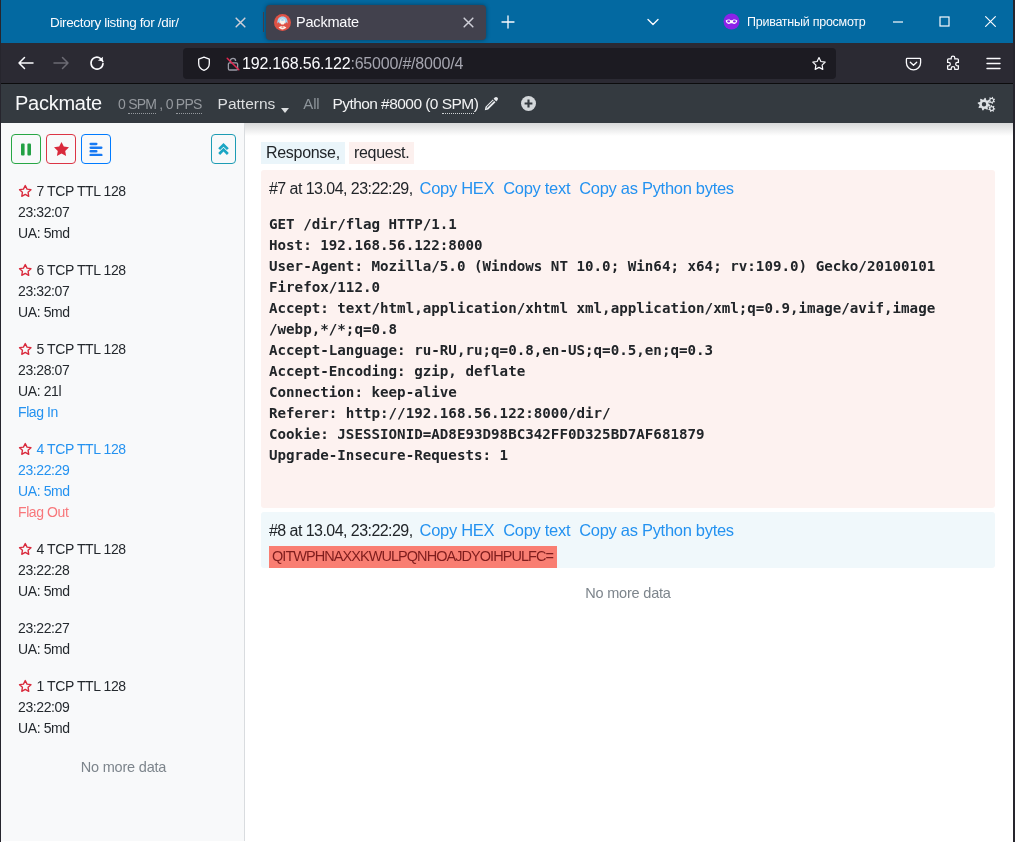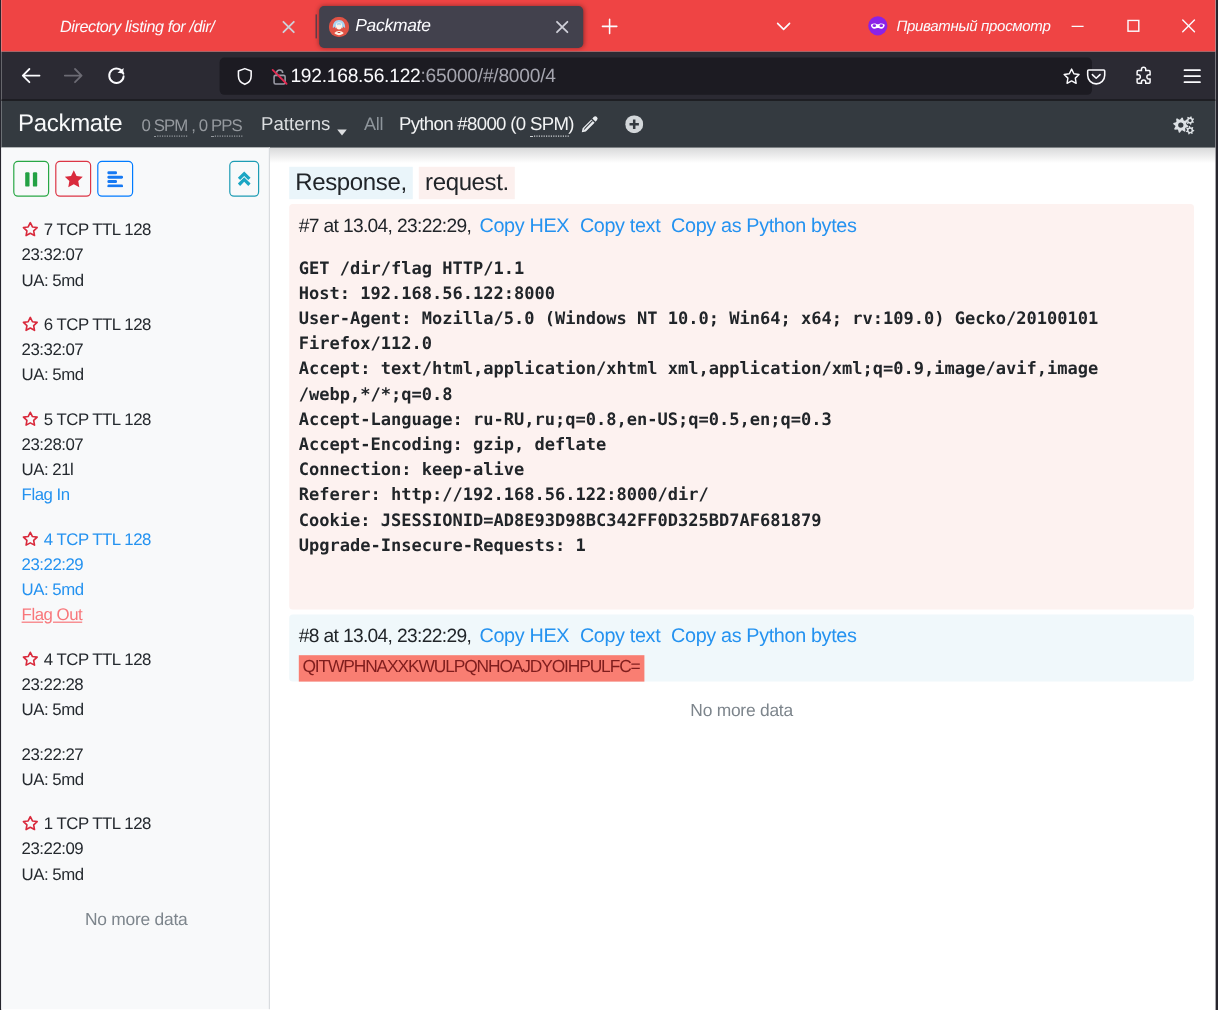--- a/index.html
+++ b/index.html
@@ -2,21 +2,21 @@
 <html><head>
 <meta charset="utf-8">
 <style>
   * { margin:0; padding:0; box-sizing:border-box; }
   html,body { width:1015px; height:842px; overflow:hidden; }
   body { font-family:"Liberation Sans", sans-serif; background:#fff;
          border-left:1px solid #26252d; border-right:2px solid #26252d; }
   svg { display:block; }
 
   
-  .titlebar { height:43px; background:#ef4444; display:flex; align-items:center; position:relative;font-style:italic; }
+  .titlebar { height:43px; background:#0369a1; display:flex; align-items:center; position:relative; }
   .tab { height:35px; margin-top:1px; display:flex; align-items:center; border-radius:4px; position:relative; }
   .tab-inactive { width:231px; margin-left:28px; padding:0 10px 0 21px; }
   .tab-inactive .tab-title { color:#fbfbfe; font-size:13.5px; letter-spacing:-0.35px; flex:1;
       white-space:nowrap; overflow:hidden; }
   .tab-active { width:220px; margin-left:6px; background:#42414d; padding:0 8px;
       box-shadow:0 0 4px rgba(0,0,0,.4); }
   .tab-active .tab-title { color:#fbfbfe; font-size:14.5px; letter-spacing:-0.2px; flex:1; margin-left:5px;
       white-space:nowrap; overflow:hidden; }
   .tab-close { width:20px; height:20px; border-radius:4px; display:flex; align-items:center;
       justify-content:center; color:#cfcfd8; flex:none; }
@@ -31,21 +31,21 @@
   .win-btn { width:46px; display:flex; align-items:center; justify-content:center; color:#fbfbfe; }
 
   
   .toolbar { height:41px; background:#2b2a33; display:flex; align-items:center;
       border-bottom:1px solid #0c0c0d; position:relative; }
   .nav-btn { width:30px; height:30px; border-radius:4px; display:flex; align-items:center;
       justify-content:center; color:#fbfbfe; }
   .nav-btn.back { margin-left:9px; }
   .nav-btn.fwd { margin-left:6px; color:#6c6b74; }
   .nav-btn.reload { margin-left:6px; }
-  .urlbar { position:absolute; left:182px; top:5px; width:727px; height:31px; background:#1c1b22;
+  .urlbar { position:absolute; left:182px; top:5px; width:653px; height:31px; background:#1c1b22;
       border-radius:4px; display:flex; align-items:center; }
   .urlbar .page-icon { width:16px; margin-left:13px; color:#fbfbfe; }
   .urlbar .lock-icon { margin-left:13px; }
   .url-text { margin-left:1px; font-size:16px; letter-spacing:-0.2px; color:#fbfbfe; white-space:nowrap; flex:1; }
   .url-text .dim { color:#a5a5af; }
   .url-star { width:26px; height:26px; margin-right:4px; display:flex; align-items:center;
       justify-content:center; color:#fbfbfe; flex:none; }
   .toolbar-right { position:absolute; right:6px; top:0; height:41px; display:flex; align-items:center; gap:12px; }
   .tb-icon { width:28px; height:28px; display:flex; align-items:center; justify-content:center; color:#fbfbfe; }
 
@@ -62,42 +62,42 @@
   .pattern-current { margin-left:13px; font-size:15.5px; letter-spacing:-0.55px; color:#f2f3f4; }
   .pattern-current .u { border-bottom:1px dotted #cfd2d5; padding-bottom:1px; }
   .pencil-btn { margin-left:5px; color:#e9ecef; }
   .addpattern-btn { margin-left:22px; }
   .gears-btn { position:absolute; right:17px; top:12px; color:#dde1e5; }
 
   
   .content { display:flex; height:718px; }
   .shadowed { background-image:linear-gradient(rgba(40,44,48,.18), rgba(40,44,48,0) 13px); }
 
-  .sidebar { width:224px; background:#f8f9fa; border-right:1px solid #d9dcdf; flex:none;
+  .sidebar { width:244px; background:#f8f9fa; border-right:1px solid #d9dcdf; flex:none;
       padding:11px 8px 0 10px; position:relative; }
   .sb-buttons { display:flex; gap:5px; }
   .sb-btn { width:30px; height:30px; border-radius:4px; background:transparent; display:flex;
       align-items:center; justify-content:center; }
   .sb-btn.pause { border:1px solid #28a745; }
   .sb-btn.fav { border:1px solid #dc3545; }
   .sb-btn.list { border:1px solid #007bff; }
   .sb-collapse { position:absolute; right:8px; top:11px; width:25px; height:30px; border-radius:4px;
       border:1px solid #1d9cb4; display:flex; align-items:center; justify-content:center; }
   .streams { margin-top:17px; padding-left:7px; }
   .stream { margin-bottom:16px; font-size:14px; letter-spacing:-0.4px; line-height:21px; color:#24292e; cursor:pointer; }
   .stream .line1 { display:flex; align-items:center; gap:4px; }
   .stream .star { flex:none; margin-top:-1px; }
   .stream.selected { color:#2492f0; }
   .flag-link { display:block; }
   .flag-link.in { color:#2492f0; }
-  .flag-link.out { color:#f8777b;text-decoration:underline; }
+  .flag-link.out { color:#f8777b; }
   .sb-nomore { text-align:center; color:#7d858c; font-size:14.5px; letter-spacing:-0.2px; margin-top:20px; }
 
   .main { flex:1; padding:19px 18px 0 16px; overflow:hidden; }
-  .filter-line { font-size:20px; letter-spacing:-0.3px; color:#212529; line-height:21px; margin-bottom:6.5px; }
+  .filter-line { font-size:16px; letter-spacing:-0.3px; color:#212529; line-height:21px; margin-bottom:6.5px; }
   .filter-chip { padding:2px 5px 3px; }
   .filter-chip.response { background:#eaf5fa; }
   .filter-chip.request { background:#fcf0ee; }
 
   .packet { border-radius:3px; padding:8px 8px 0; margin-bottom:4px; }
   .packet.request { background:#fdf2f0; }
   .packet.response { background:#f0f8fb; }
   .pk-head { font-size:16px; letter-spacing:-0.55px; color:#212529; display:flex; align-items:baseline; line-height:21px; }
   .pk-links { margin-left:7px; display:flex; gap:9px; }
   .pk-links a { font-size:16.5px; letter-spacing:-0.3px; color:#2492f0; text-decoration:none; }

